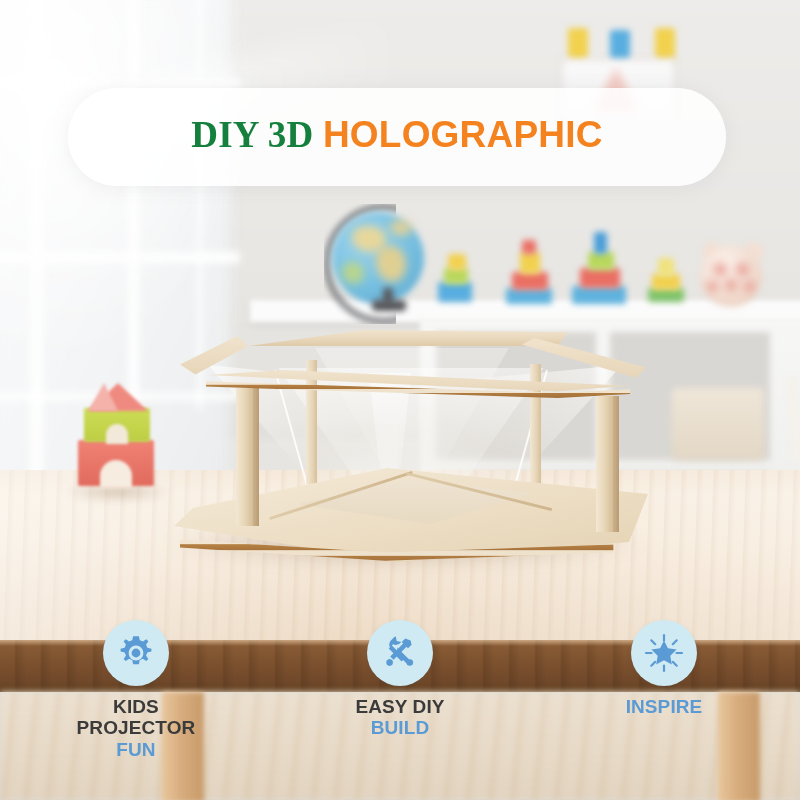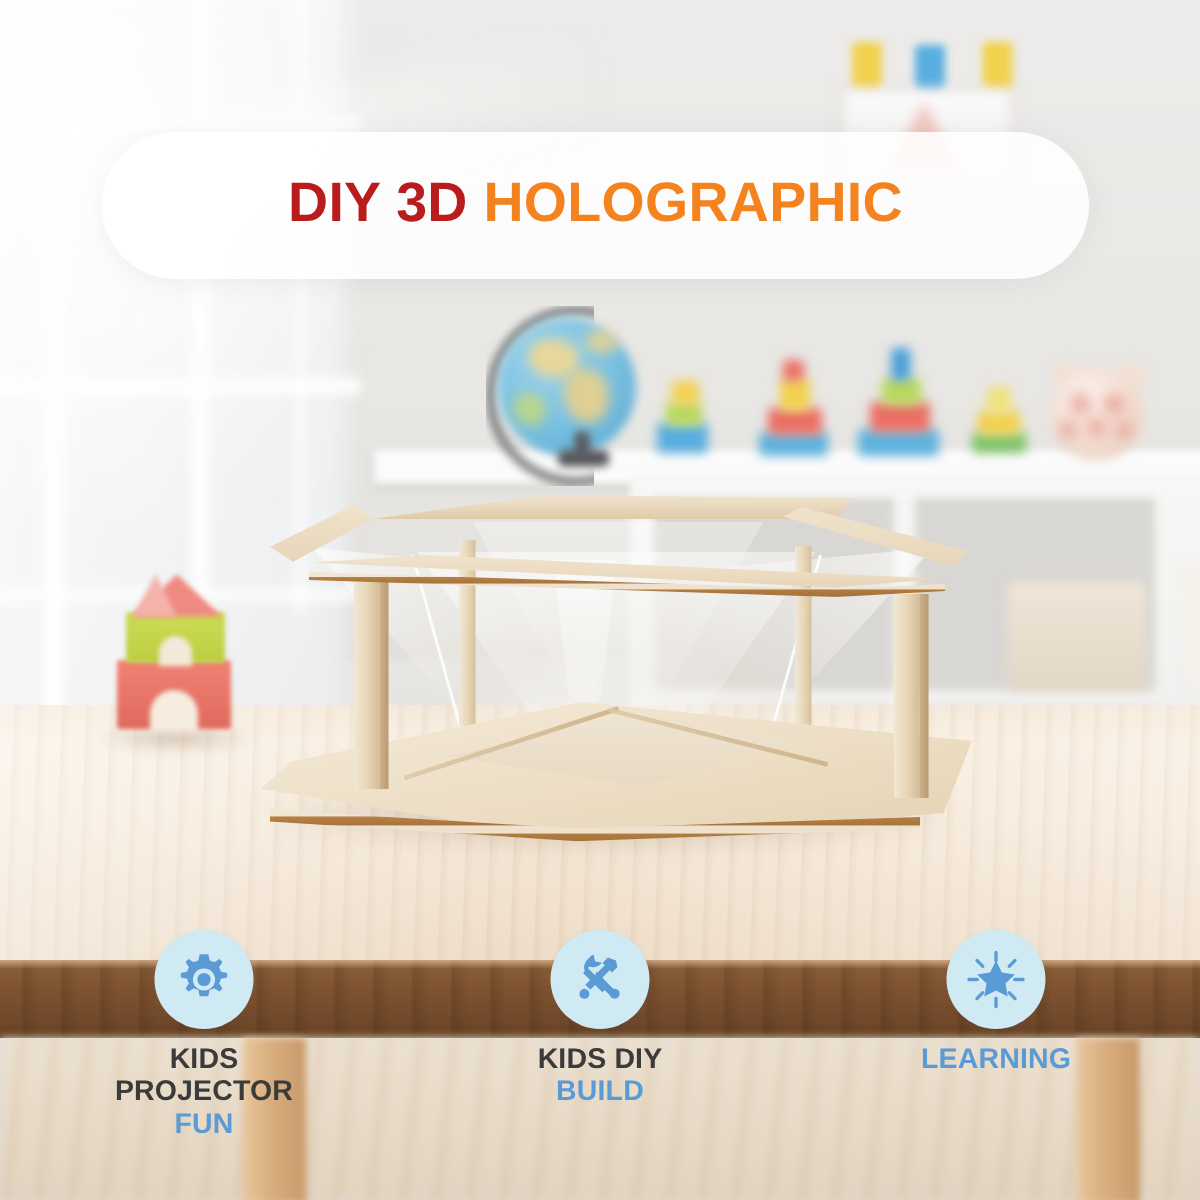--- a/index.html
+++ b/index.html
@@ -199,21 +199,21 @@
 
   
   .banner{position:absolute;left:68px;top:88px;width:658px;height:98px;
     background:rgba(255,255,255,.87);border-radius:49px;
     box-shadow:0 2px 18px rgba(150,150,150,.13);
     display:flex;flex-direction:column;align-items:center;justify-content:center;}
   .title-line{font-weight:bold;letter-spacing:.2px;line-height:1.02;
     text-align:center;white-space:nowrap;}
   .title-line.l1{font-size:37px;margin-bottom:4px;}
   .title-line.l2{font-size:37px;}
-  .t-navy{color:#b91c1c;}
+  .t-navy{color:#15803d;font-family:Liberation Serif, serif;}
   .t-orange{color:#f4821f;}
 
   
   .features{position:absolute;left:0;top:620px;width:800px;height:170px;
     display:flex;justify-content:center;align-items:flex-start;gap:84px;}
   .feature{width:180px;display:flex;flex-direction:column;align-items:center;}
   .badge{width:66px;height:66px;border-radius:50%;background:#cfeaf2;
     display:flex;align-items:center;justify-content:center;
     box-shadow:0 2px 5px rgba(80,80,80,.10);}
   .badge svg{display:block;}
@@ -390,21 +390,21 @@
               <path d="M9.4 25.8l3.3 3.3-2.4 2.4-3.3-3.3z"></path>
 
               <path d="M30.6 7.4l-5.3-2.0-3.6 3.6 1.5 1.5-13.0 13.0 3.3 3.3 13.0-13.0 1.5 1.5 3.6-3.6z"></path>
               <circle cx="29.8" cy="29.5" r="3.3"></circle>
               <path d="M17.3 14.6l3.3 3.3 10.9 10.9-3.3 3.3-10.9-10.9z"></path>
             </g>
           </svg>
         </span>
       </div>
       <div class="feat-text">
-        <div class="fw-dark">KIDS DIY</div>
+        <div class="fw-dark">EASY DIY</div>
         <div class="fw-blue">BUILD</div>
       </div>
     </div>
 
     <div class="feature">
       <div class="badge">
         <span>
           <svg width="42" height="42" viewBox="0 0 42 42">
             <g stroke="#5b9bd5" stroke-width="2.2" stroke-linecap="round">
               <line x1="21" y1="3" x2="21" y2="8.5"></line>
@@ -414,18 +414,18 @@
               <line x1="8.3" y1="8.3" x2="12.2" y2="12.2"></line>
               <line x1="29.8" y1="29.8" x2="33.7" y2="33.7"></line>
               <line x1="33.7" y1="8.3" x2="29.8" y2="12.2"></line>
               <line x1="12.2" y1="29.8" x2="8.3" y2="33.7"></line>
             </g>
             <path fill="#5b9bd5" d="M21 8.4l3.9 7.9 8.7 1.3-6.3 6.1 1.5 8.7L21 28.3l-7.8 4.1 1.5-8.7-6.3-6.1 8.7-1.3z"></path>
           </svg>
         </span>
       </div>
       <div class="feat-text">
-        <div class="fw-blue">LEARNING</div>
+        <div class="fw-blue">INSPIRE</div>
       </div>
     </div>
   </div>
 
 </div>
 
 </body></html>

